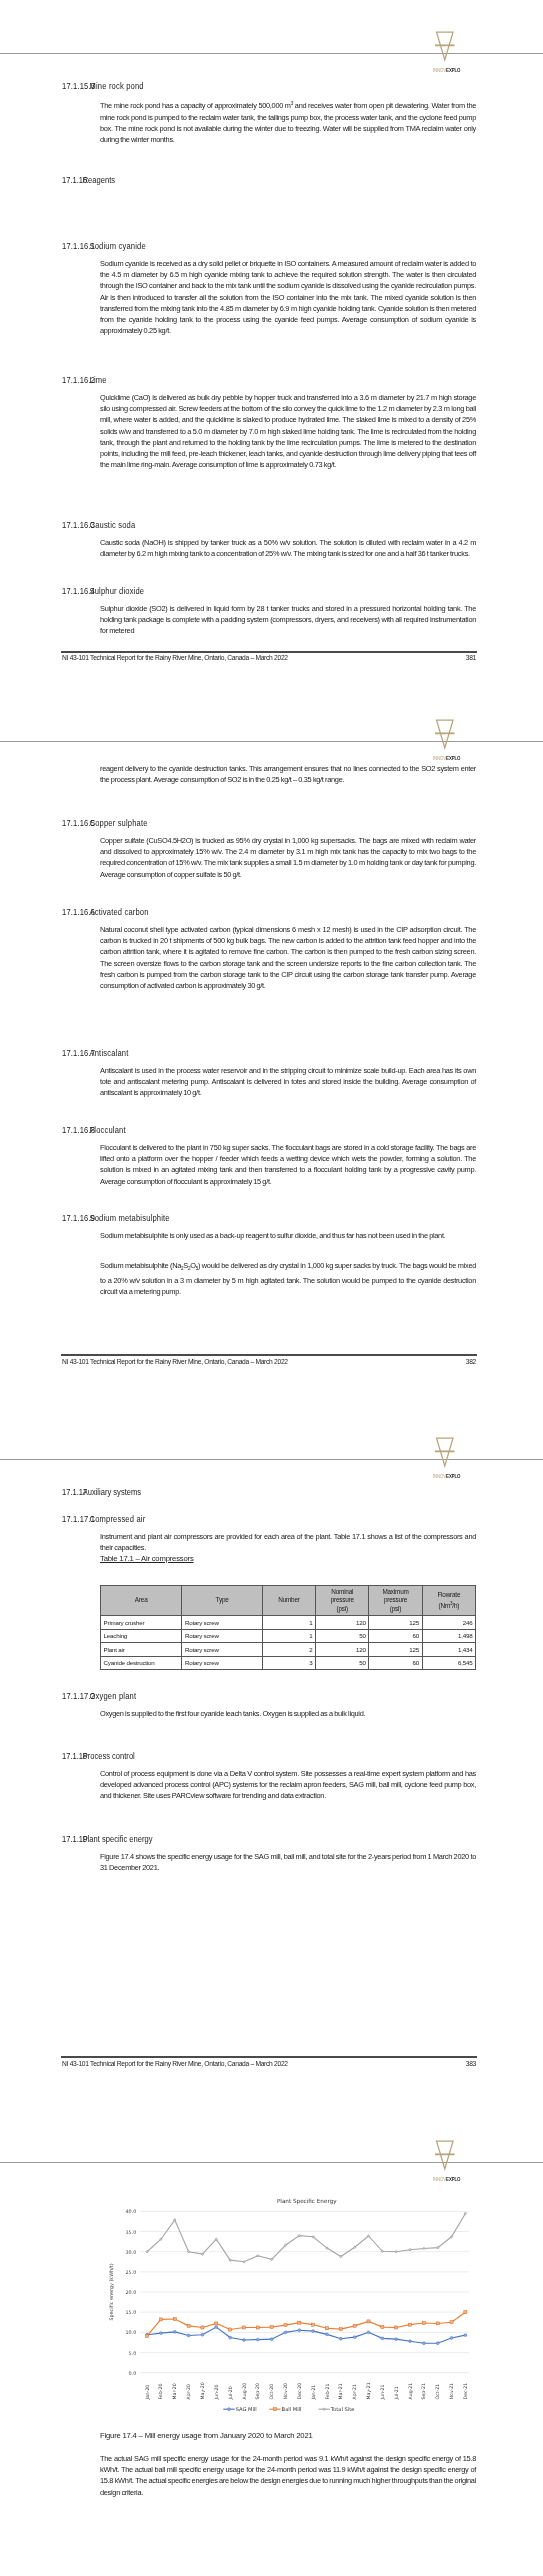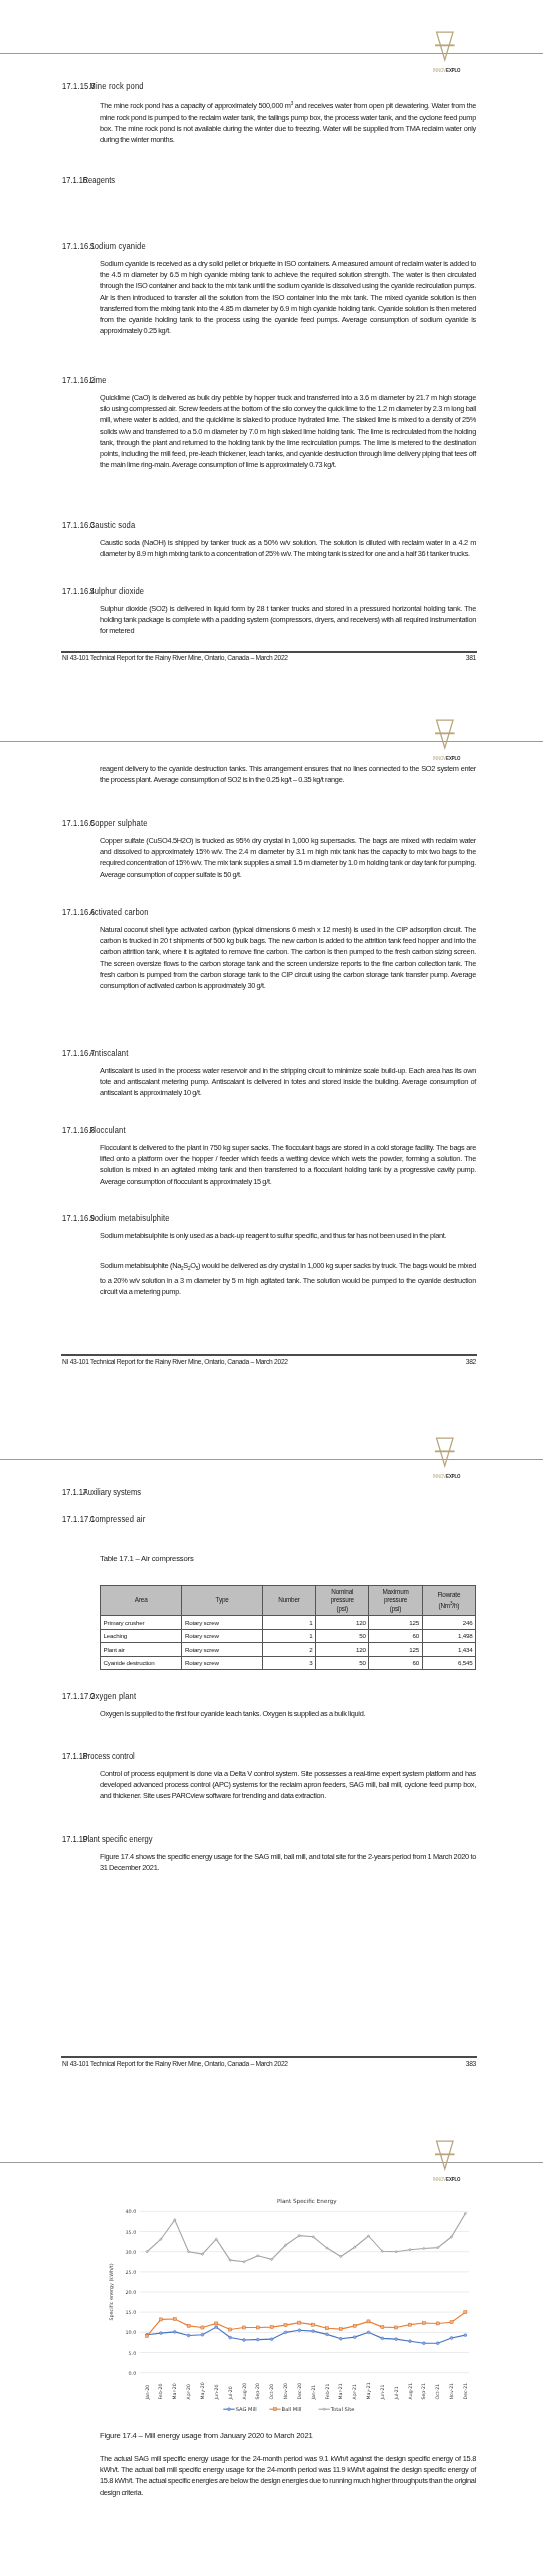--- a/index.html
+++ b/index.html
@@ -45,21 +45,21 @@
 
   <div class="h2" style="top:175px;"><span class="num">17.1.16</span><span>Reagents</span></div>
 
   <div class="h3" style="top:241px;"><span class="num">17.1.16.1</span><span>Sodium cyanide</span></div>
   <div class="para" style="top:258px;">Sodium cyanide is received as a dry solid pellet or briquette in ISO containers. A measured amount of reclaim water is added to the 4.5 m diameter by 6.5 m high cyanide mixing tank to achieve the required solution strength. The water is then circulated through the ISO container and back to the mix tank until the sodium cyanide is dissolved using the cyanide recirculation pumps. Air is then introduced to transfer all the solution from the ISO container into the mix tank. The mixed cyanide solution is then transferred from the mixing tank into the 4.85 m diameter by 6.9 m high cyanide holding tank. Cyanide solution is then metered from the cyanide holding tank to the process using the cyanide feed pumps. Average consumption of sodium cyanide is approximately 0.25 kg/t.</div>
 
   <div class="h3" style="top:375px;"><span class="num">17.1.16.2</span><span>Lime</span></div>
   <div class="para" style="top:392px;">Quicklime (CaO) is delivered as bulk dry pebble by hopper truck and transferred into a 3.6 m diameter by 21.7 m high storage silo using compressed air. Screw feeders at the bottom of the silo convey the quick lime to the 1.2 m diameter by 2.3 m long ball mill, where water is added, and the quicklime is slaked to produce hydrated lime. The slaked lime is mixed to a density of 25% solids w/w and transferred to a 5.0 m diameter by 7.0 m high slaked lime holding tank. The lime is recirculated from the holding tank, through the plant and returned to the holding tank by the lime recirculation pumps. The lime is metered to the destination points, including the mill feed, pre-leach thickener, leach tanks, and cyanide destruction through lime delivery piping that tees off the main lime ring-main. Average consumption of lime is approximately 0.73 kg/t.</div>
 
   <div class="h3" style="top:520px;"><span class="num">17.1.16.3</span><span>Caustic soda</span></div>
-  <div class="para" style="top:537px;">Caustic soda (NaOH) is shipped by tanker truck as a 50% w/v solution. The solution is diluted with reclaim water in a 4.2 m diameter by 8.9 m high mixing tank to a concentration of 25% w/v. The mixing tank is sized for one and a half 36 t tanker trucks.</div>
+  <div class="para" style="top:537px;">Caustic soda (NaOH) is shipped by tanker truck as a 50% w/v solution. The solution is diluted with reclaim water in a 4.2 m diameter by 6.2 m high mixing tank to a concentration of 25% w/v. The mixing tank is sized for one and a half 36 t tanker trucks.</div>
 
   <div class="h3" style="top:586px;"><span class="num">17.1.16.4</span><span>Sulphur dioxide</span></div>
   <div class="para" style="top:603px;">Sulphur dioxide (SO2) is delivered in liquid form by 28 t tanker trucks and stored in a pressured horizontal holding tank. The holding tank package is complete with a padding system (compressors, dryers, and receivers) with all required instrumentation for metered</div>
 
   <div class="footer-rule" style="top:651px;"></div>
   <div class="footer-text" style="top:654px;">NI 43-101 Technical Report for the Rainy River Mine, Ontario, Canada – March 2022</div>
   <div class="footer-num" style="top:654px;">381</div>
 </div>
 
 <div class="page" style="top:706px;height:670px;">
@@ -80,43 +80,44 @@
   <div class="h3" style="top:201px;"><span class="num">17.1.16.6</span><span>Activated carbon</span></div>
   <div class="para" style="top:218px;">Natural coconut shell type activated carbon (typical dimensions 6 mesh x 12 mesh) is used in the CIP adsorption circuit. The carbon is trucked in 20 t shipments of 500 kg bulk bags. The new carbon is added to the attrition tank feed hopper and into the carbon attrition tank, where it is agitated to remove fine carbon. The carbon is then pumped to the fresh carbon sizing screen. The screen oversize flows to the carbon storage tank and the screen undersize reports to the fine carbon collection tank. The fresh carbon is pumped from the carbon storage tank to the CIP circuit using the carbon storage tank transfer pump. Average consumption of activated carbon is approximately 30 g/t.</div>
 
   <div class="h3" style="top:342px;"><span class="num">17.1.16.7</span><span>Antiscalant</span></div>
   <div class="para" style="top:359px;">Antiscalant is used in the process water reservoir and in the stripping circuit to minimize scale build-up. Each area has its own tote and antiscalant metering pump. Antiscalant is delivered in totes and stored inside the building. Average consumption of antiscalant is approximately 10 g/t.</div>
 
   <div class="h3" style="top:419px;"><span class="num">17.1.16.8</span><span>Flocculant</span></div>
   <div class="para" style="top:436px;">Flocculant is delivered to the plant in 750 kg super sacks. The flocculant bags are stored in a cold storage facility. The bags are lifted onto a platform over the hopper / feeder which feeds a wetting device which wets the powder, forming a solution. The solution is mixed in an agitated mixing tank and then transferred to a flocculant holding tank by a progressive cavity pump. Average consumption of flocculant is approximately 15 g/t.</div>
 
   <div class="h3" style="top:507px;"><span class="num">17.1.16.9</span><span>Sodium metabisulphite</span></div>
-  <div class="para" style="top:524px;">Sodium metabisulphite is only used as a back-up reagent to sulfur specific, and thus far has not been used in the plant.</div>
+  <div class="para" style="top:524px;">Sodium metabisulphite is only used as a back-up reagent to sulfur dioxide, and thus far has not been used in the plant.</div>
   <div class="para" style="top:554px;">Sodium metabisulphite (Na<sub>2</sub>S<sub>2</sub>O<sub>5</sub>) would be delivered as dry crystal in 1,000 kg super sacks by truck. The bags would be mixed to a 20% w/v solution in a 3 m diameter by 5 m high agitated tank. The solution would be pumped to the cyanide destruction circuit via a metering pump.</div>
 
   <div class="footer-rule" style="top:648px;"></div>
   <div class="footer-text" style="top:652px;">NI 43-101 Technical Report for the Rainy River Mine, Ontario, Canada – March 2022</div>
   <div class="footer-num" style="top:652px;">382</div>
 </div>
 
 <div class="page" style="top:1406px;height:680px;">
   <div class="hdr-line" style="top:53px;"></div>
   <div class="logo" style="top:31px;">
     <svg width="20.6" height="31" viewBox="0 0 40 60">
         <polygon points="3,2 35,2 19,56" fill="none" stroke="#b8a57a" stroke-width="2.5"></polygon>
         <rect x="0" y="26" width="38" height="3.5" fill="#b8a57a"></rect>
       </svg>
     <div class="logo-text"><span class="a">INNOV</span><span class="b">EXPLO</span></div>
   </div>
 
   <div class="h2" style="top:81px;"><span class="num">17.1.17</span><span>Auxiliary systems</span></div>
 
   <div class="h3" style="top:108px;"><span class="num">17.1.17.1</span><span>Compressed air</span></div>
-
-  <div class="caption" style="top:148px;">Table 17.1 – Air compressors</div>
+  <div class="para" style="top:125px;">Instrument and plant air compressors are provided for each area of the plant. Table 17.1 shows a list of the compressors and their capacities.</div>
+
+  <div class="caption" style="top:148px;text-decoration:underline;">Table 17.1 – Air compressors</div>
 
   <table class="t" style="top:179px;">
     <thead>
       <tr>
         <th style="width:81px;">Area</th>
         <th style="width:80px;">Type</th>
         <th style="width:53px;">Number</th>
         <th style="width:53px;">Nominal<br>pressure<br>(psi)</th>
         <th style="width:53px;">Maximum<br>pressure<br>(psi)</th>
         <th style="width:53px;">Flowrate<br>(Nm<sup>3</sup>/h)</th>

